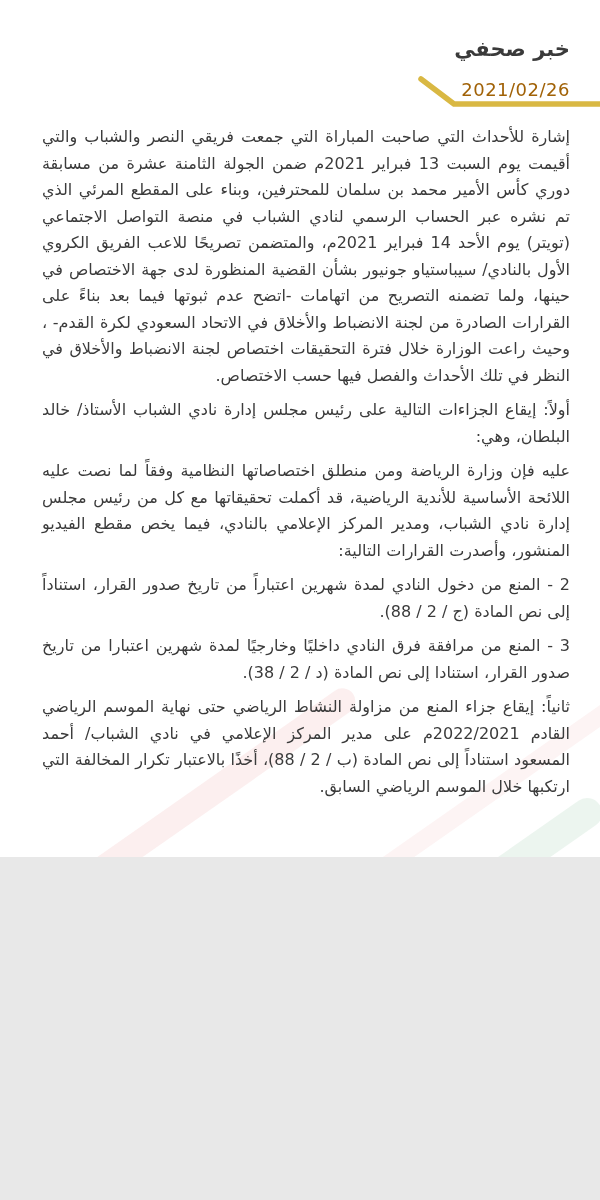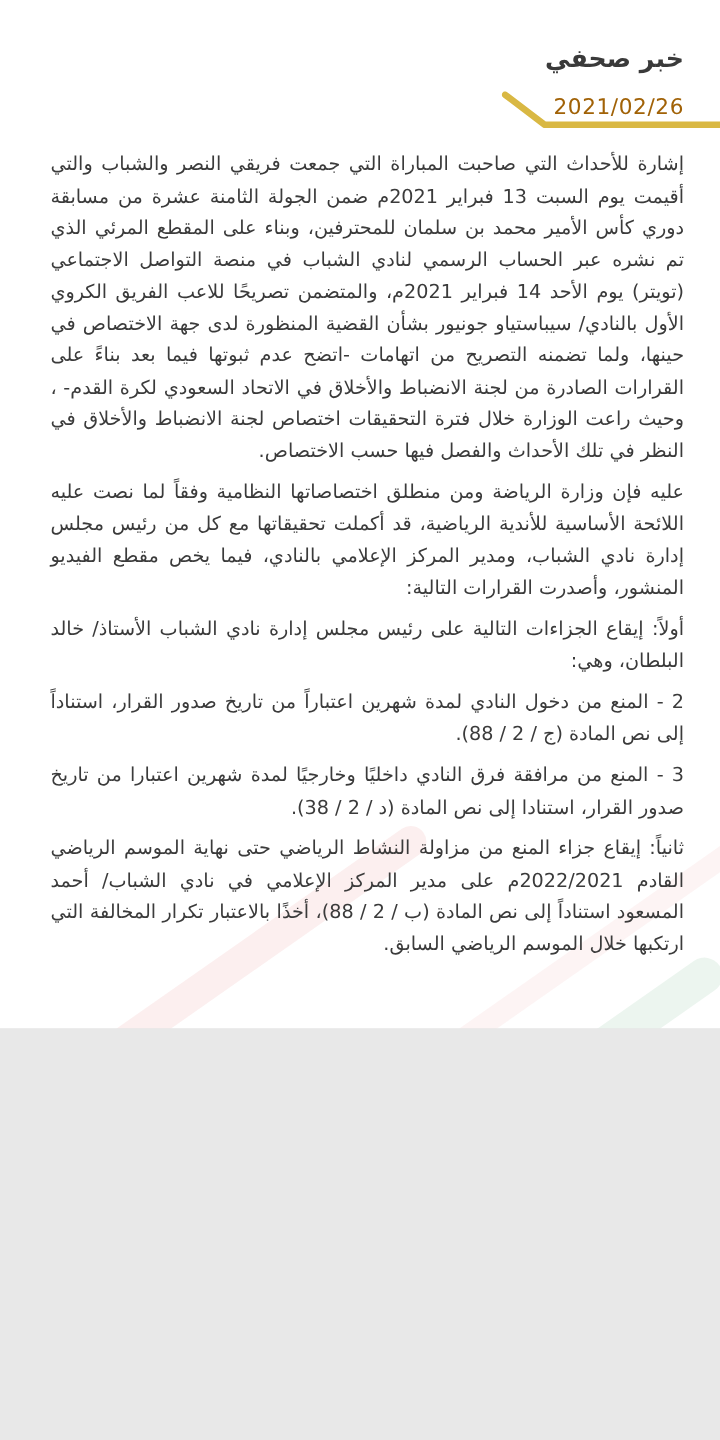--- a/index.html
+++ b/index.html
@@ -54,22 +54,22 @@
   <div class="header">
     <div class="header-title">خبر صحفي</div>
     <div class="header-date">2021/02/26</div>
   </div>
   <svg class="accent-line" viewBox="0 0 182 32" xmlns="http://www.w3.org/2000/svg">
     <polyline points="3,3 36,28 182,28" fill="none" stroke="#d9b843" stroke-width="5.5" stroke-linecap="round" stroke-linejoin="round"></polyline>
   </svg>
 
   <div class="body-text">
     <p>إشارة للأحداث التي صاحبت المباراة التي جمعت فريقي النصر والشباب والتي أقيمت يوم السبت 13 فبراير 2021م ضمن الجولة الثامنة عشرة من مسابقة دوري كأس الأمير محمد بن سلمان للمحترفين، وبناء على المقطع المرئي الذي تم نشره عبر الحساب الرسمي لنادي الشباب في منصة التواصل الاجتماعي (تويتر) يوم الأحد 14 فبراير 2021م، والمتضمن تصريحًا للاعب الفريق الكروي الأول بالنادي/ سيباستياو جونيور بشأن القضية المنظورة لدى جهة الاختصاص في حينها، ولما تضمنه التصريح من اتهامات -اتضح عدم ثبوتها فيما بعد بناءً على القرارات الصادرة من لجنة الانضباط والأخلاق في الاتحاد السعودي لكرة القدم- ، وحيث راعت الوزارة خلال فترة التحقيقات اختصاص لجنة الانضباط والأخلاق في النظر في تلك الأحداث والفصل فيها حسب الاختصاص.</p>
+    <p>أولاً: إيقاع الجزاءات التالية على رئيس مجلس إدارة نادي الشباب الأستاذ/ خالد البلطان، وهي:</p>
     <p>عليه فإن وزارة الرياضة ومن منطلق اختصاصاتها النظامية وفقاً لما نصت عليه اللائحة الأساسية للأندية الرياضية، قد أكملت تحقيقاتها مع كل من رئيس مجلس إدارة نادي الشباب، ومدير المركز الإعلامي بالنادي، فيما يخص مقطع الفيديو المنشور، وأصدرت القرارات التالية:</p>
-    <p>أولاً: إيقاع الجزاءات التالية على رئيس مجلس إدارة نادي الشباب الأستاذ/ خالد البلطان، وهي:</p>
     <p>2 - المنع من دخول النادي لمدة شهرين اعتباراً من تاريخ صدور القرار، استناداً إلى نص المادة ⁦(88 / 2 / ج)⁩.</p>
     <p>3 - المنع من مرافقة فرق النادي داخليًا وخارجيًا لمدة شهرين اعتبارا من تاريخ صدور القرار، استنادا إلى نص المادة ⁦(38 / 2 / د)⁩.</p>
     <p>ثانياً: إيقاع جزاء المنع من مزاولة النشاط الرياضي حتى نهاية الموسم الرياضي القادم 2022/2021م على مدير المركز الإعلامي في نادي الشباب/ أحمد المسعود استناداً إلى نص المادة ⁦(88 / 2 / ب)⁩، أخذًا بالاعتبار تكرار المخالفة التي ارتكبها خلال الموسم الرياضي السابق.</p>
   </div>
 
   <div class="footer-dash"></div>
   <div class="footer-rule"></div>
 
   <div class="social-row">
     <svg class="sicon" width="17" height="17" viewBox="0 0 24 24" xmlns="http://www.w3.org/2000/svg">

